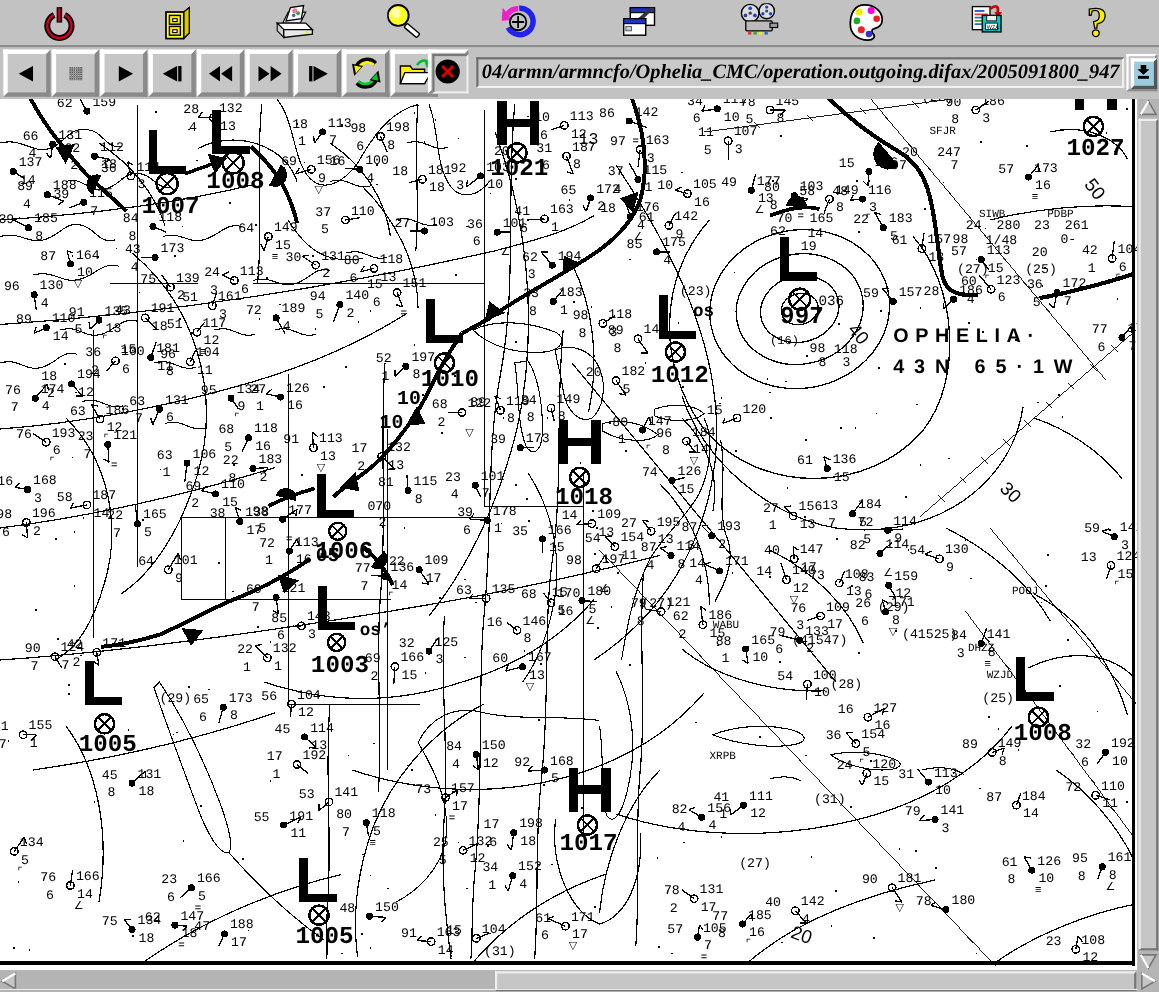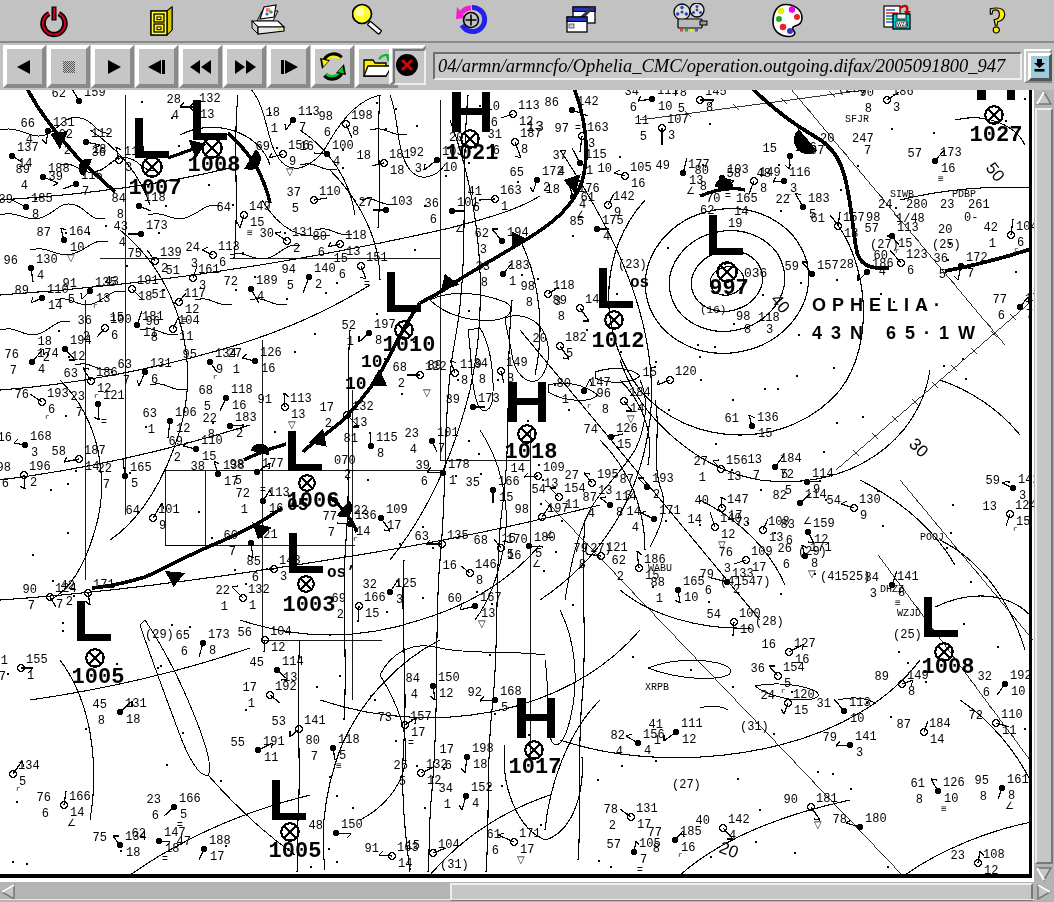--- a/index.html
+++ b/index.html
@@ -1,17 +1,17 @@
 <!DOCTYPE html>
 <html><head><meta charset="utf-8"><style>
 html,body{margin:0;padding:0;width:1054px;height:902px;overflow:hidden;background:#c2c2c2;font-family:"Liberation Sans",sans-serif}
 #tb1{position:absolute;left:0;top:0;width:1054px;height:41px;background:#c2c2c2;border-bottom:2px solid #8a8a8a}
 #tb2{position:absolute;left:0;top:43px;width:1054px;height:47px;background:#c2c2c2}
 .btn{position:absolute;top:2px;width:43px;height:43px;background:#c6c6c6;border-top:4px solid #fff;border-left:4px solid #fff;border-right:4px solid #8a8a8a;border-bottom:4px solid #8a8a8a;box-sizing:border-box}
-#field{position:absolute;left:433px;top:9px;width:589px;height:28px;background:#c9c9c9;border-top:2px solid #6e6e6e;border-left:2px solid #6e6e6e;border-right:2px solid #efefef;border-bottom:2px solid #efefef;box-sizing:border-box;font-family:"Liberation Serif",serif;font-style:italic;font-weight:normal;font-size:18.5px;line-height:24px;white-space:nowrap;color:#000;padding-left:3px;overflow:hidden}
+#field{position:absolute;left:433px;top:9px;width:589px;height:28px;background:#c9c9c9;border-top:2px solid #6e6e6e;border-left:2px solid #6e6e6e;border-right:2px solid #efefef;border-bottom:2px solid #efefef;box-sizing:border-box;font-family:"Liberation Serif",serif;font-style:italic;font-weight:bold;font-size:18.5px;line-height:24px;white-space:nowrap;color:#000;padding-left:3px;overflow:hidden}
 #drop{position:absolute;left:1024px;top:6px;width:28px;height:34px;background:#c6c6c6;border-top:2px solid #fff;border-left:2px solid #fff;border-right:2px solid #8a8a8a;border-bottom:2px solid #8a8a8a;box-sizing:border-box}
 #dropin{position:absolute;left:2px;top:2px;width:18px;height:22px;background:#9ecbdd;border-top:3px solid #fff;border-left:3px solid #fff;border-right:3px solid #555;border-bottom:3px solid #555;box-sizing:content-box}
 #map{position:absolute;left:0;top:90px;width:1034px;height:792px;background:#fff;overflow:hidden}
 #vsb{position:absolute;left:1034px;top:90px;width:20px;height:792px;background:#b4b4b4}
 #hsb{position:absolute;left:0;top:882px;width:1054px;height:20px;background:#b4b4b4}
 .sbthumb{position:absolute;background:#c6c6c6;border-top:2px solid #eee;border-left:2px solid #eee;border-right:2px solid #777;border-bottom:2px solid #777;box-sizing:border-box}
 </style></head>
 <body>
 
 <div id="tb1">

